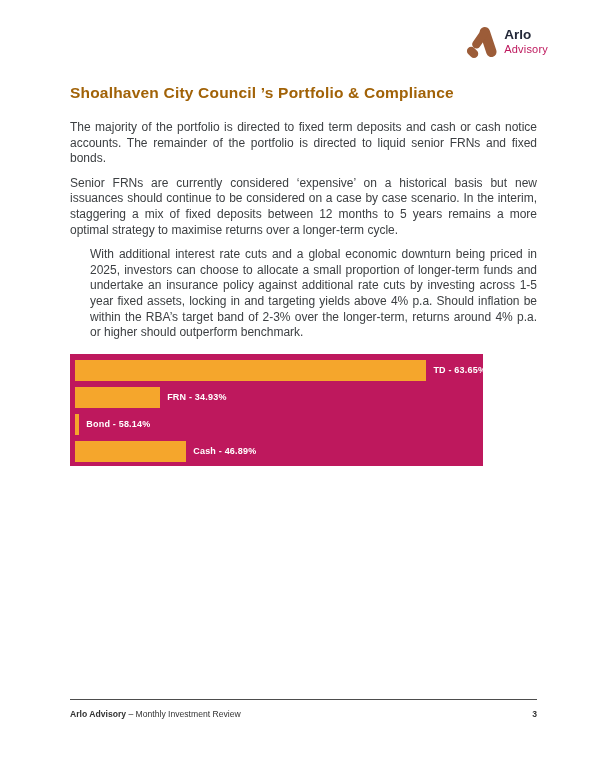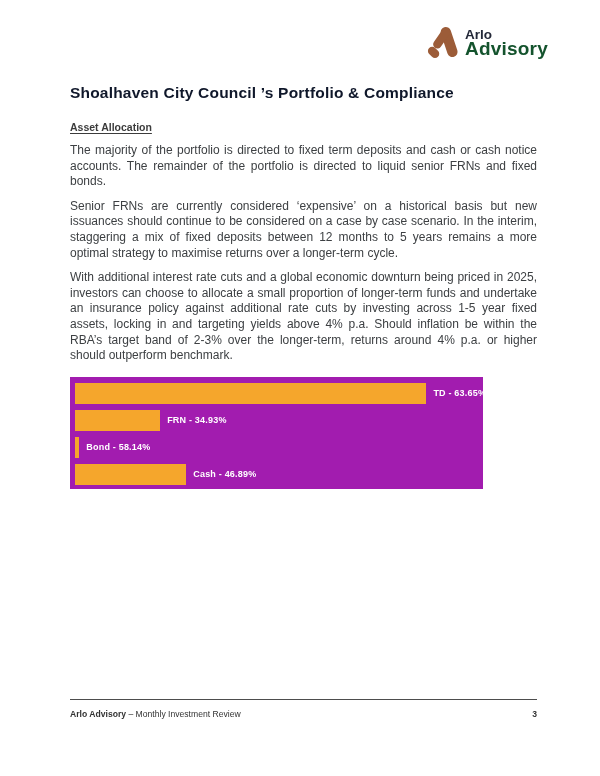--- a/index.html
+++ b/index.html
@@ -18,51 +18,51 @@
   .logo {
     position: absolute;
     top: 24px;
     right: 52px;
     display: flex;
     align-items: center;
     gap: 6px;
   }
   .logo-text { display: flex; flex-direction: column; line-height: 14px; }
   .logo-line1 { font-weight: 700; font-size: 13.5px; color: #232838; }
-  .logo-line2 { font-weight: 700; font-size: 19px; color: #14532d; letter-spacing: 0.2px; }
+  .logo-line2 { font-weight: 400; font-size: 11px; color: #be185d; letter-spacing: 0.2px; }
 
   
   .content {
     padding: 83px 63px 0 70px;
   }
   h1.title {
     font-size: 15.5px;
     font-weight: 700;
-    color: #0f172a;
+    color: #a16207;
     letter-spacing: 0.2px;
     line-height: 20px;
     margin-bottom: 17px;
   }
   h2.section-heading {
     font-size: 10.5px;
     font-weight: 700;
     color: #3c3c3c;
     text-decoration: underline;
     text-underline-offset: 2px;
     line-height: 14px;
     margin-bottom: 9px;
   }
   p.body-para {
     font-size: 12px;
     line-height: 15.6px;
     color: #3d4043;
     text-align: justify;
     margin-bottom: 9px;
   }
-  p.body-para.last { margin-bottom: 13px; }
+  p.body-para.last { margin-bottom: 13px; margin-left: 20px; }
 
   
   .chart {
     width: 413px;
     height: 112px;
     padding: 6px 5px;
   }
   .bar-row {
     display: flex;
     align-items: center;
@@ -116,26 +116,25 @@
       </g>
     </svg>
     <div class="logo-text">
       <span class="logo-line1">Arlo</span>
       <span class="logo-line2">Advisory</span>
     </div>
   </div>
 
   <div class="content">
     <h1 class="title">Shoalhaven City Council ’s Portfolio &amp; Compliance</h1>
-    <h2 class="section-heading">Asset Allocation</h2>
     <p class="body-para">The majority of the portfolio is directed to fixed term deposits and cash or cash notice accounts. The remainder of the portfolio is directed to liquid senior FRNs and fixed bonds.</p>
     <p class="body-para">Senior FRNs are currently considered ‘expensive’ on a historical basis but new issuances should continue to be considered on a case by case scenario. In the interim, staggering a mix of fixed deposits between 12 months to 5 years remains a more optimal strategy to maximise returns over a longer-term cycle.</p>
     <p class="body-para last">With additional interest rate cuts and a global economic downturn being priced in 2025, investors can choose to allocate a small proportion of longer-term funds and undertake an insurance policy against additional rate cuts by investing across 1-5 year fixed assets, locking in and targeting yields above 4% p.a. Should inflation be within the RBA’s target band of 2-3% over the longer-term, returns around 4% p.a. or higher should outperform benchmark.</p>
 
-    <div class="chart" id="chart" style="background: #a21caf;">
+    <div class="chart" id="chart" style="background: #be185d;">
       <div id="chart-rows">
           <div class="bar-row">
             <div class="bar" style="width: 87.1918%; background: rgb(245, 166, 44);"></div>
             <span class="bar-label" style="color: rgb(255, 255, 255);">TD - 63.65%</span>
           </div>
           <div class="bar-row">
             <div class="bar" style="width: 21.137%; background: rgb(245, 166, 44);"></div>
             <span class="bar-label" style="color: rgb(255, 255, 255);">FRN - 34.93%</span>
           </div>
           <div class="bar-row">

